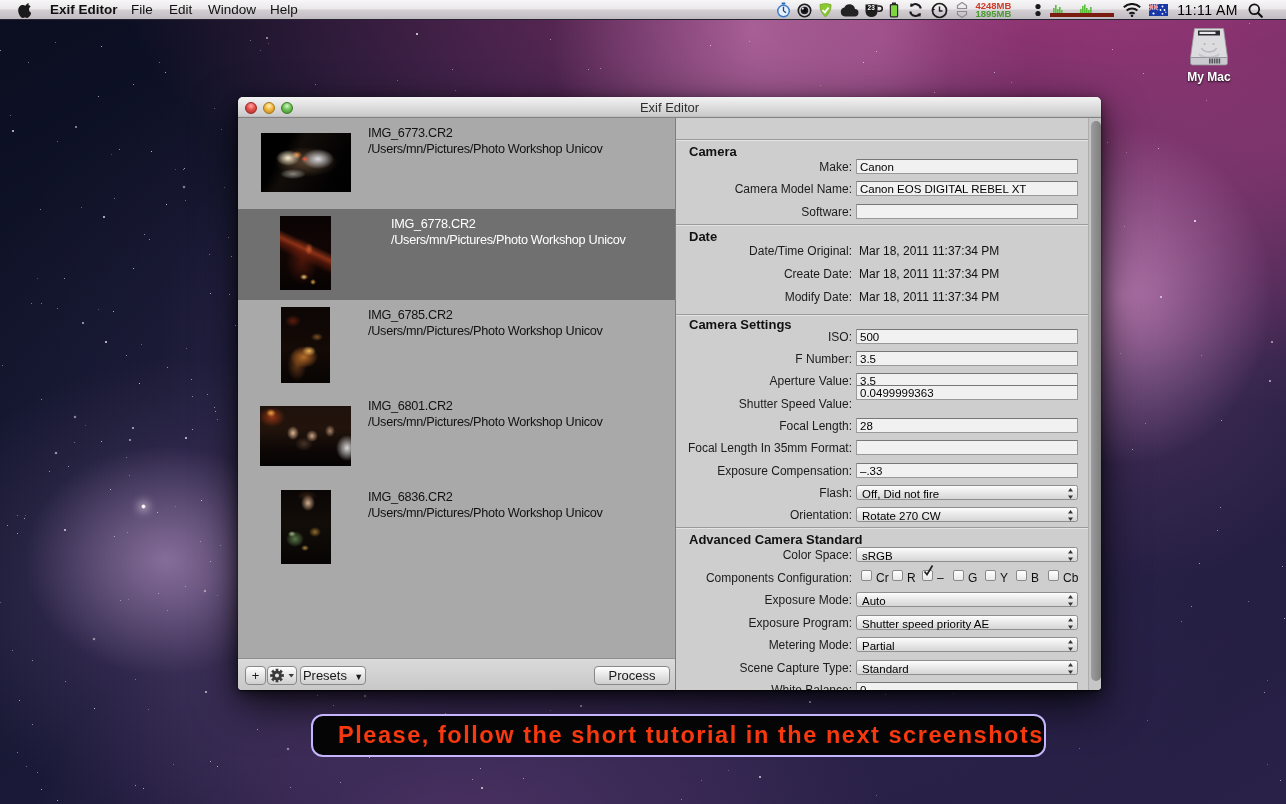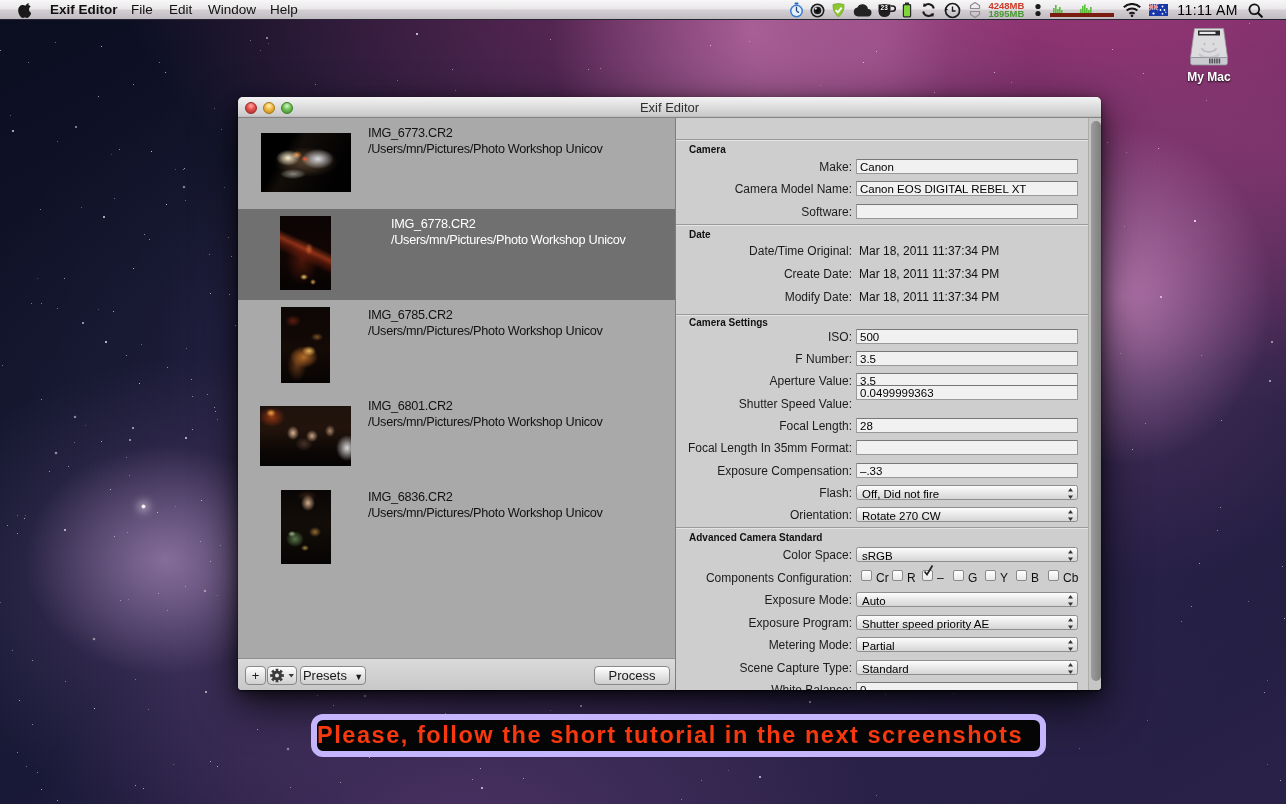--- a/index.html
+++ b/index.html
@@ -69,21 +69,21 @@
   border:1px solid #888; border-radius:4px;
   font-size:13px; color:#1a1a1a; text-align:center;
 }
 
 #panel {
   position:absolute; left:437px; top:21px; width:426px; height:572px;
   background:#cecece; border-left:1px solid #7d7d7d;
 }
 #panel .hdrline { position:absolute; left:0; width:426px; height:1px; background:#9a9a9a; box-shadow:0 1px 0 rgba(255,255,255,0.45); }
 #ptitle { position:absolute; left:8px; top:5px; width:412px; text-align:center; font-weight:bold; font-size:13.5px; color:#111; }
-.sechdr { position:absolute; left:13px; font-weight:bold; font-size:10px; color:#111; }
+.sechdr { position:absolute; left:13px; font-weight:bold; font-size:13px; color:#111; }
 .lbl { position:absolute; left:0; width:176px; text-align:right; font-size:12px; color:#1c1c1c; }
 .val { position:absolute; font-size:12px; color:#111; }
 .inp {
   position:absolute; left:180px; width:222px; height:15px;
   background:#f1f1f1; border:1px solid #999; border-top-color:#777;
   font-size:11.5px; color:#000; padding:1px 0 0 3px; border-radius:1px;
 }
 .pop {
   position:absolute; left:180px; width:222px; height:15px;
   background:linear-gradient(#fdfdfd, #e9e9e9 48%, #d6d6d6);
@@ -91,22 +91,22 @@
   font-size:11.5px; color:#000; padding:2px 0 0 5px;
 }
 .pop .arr { position:absolute; right:3px; top:1px; }
 .cb { position:absolute; width:11px; height:11px; background:linear-gradient(#fff,#e8e8e8); border:1px solid #8a8a8a; border-radius:2px; }
 .cblbl { position:absolute; font-size:12px; color:#111; }
 #pscroll { position:absolute; left:412px; top:0px; width:14px; height:572px; background:#c6c6c6; border-left:1px solid #adadad; }
 #pthumb { position:absolute; left:2px; top:3px; width:10px; height:560px; border-radius:5px; background:linear-gradient(90deg,#9d9d9d,#8a8a8a 60%,#7f7f7f); }
 
 #banner {
   position:absolute; left:311px; top:714px; width:735px; height:43px;
-  background:#050505; border:6px solid #c4b5fd; border-radius:12px;
-  display:flex; align-items:center; justify-content:flex-start;
+  background:#050505; border:2px solid #c4b5fd; border-radius:12px;
+  display:flex; align-items:center; justify-content:flex-end;
 }
 #banner span { font-size:23.5px; font-weight:bold; color:#f8380e; letter-spacing:1.55px; }
 
 #mymac { position:absolute; left:1178px; top:27px; width:62px; text-align:center; }
 #mymac .lab { margin-top:2px; font-size:12px; font-weight:bold; color:#fff; text-shadow:0 1px 2px rgba(0,0,0,0.9); }
 </style>
 </head>
 <body>
 <div id="desktop"></div>
 <div id="stars1"></div>
@@ -347,21 +347,21 @@
       <circle cx="8.5" cy="8.5" r="7" fill="none" stroke="#1c1c1c" stroke-width="1.7"></circle>
       <path d="M8.5 4.5 L8.5 9 L11.5 9" stroke="#1c1c1c" stroke-width="1.4" fill="none"></path>
       <path d="M1.2 6 l3 1.6 -3.4 1.6 Z" fill="#1c1c1c"></path>
     </svg>
 
     <svg width="14" height="16" viewBox="0 0 14 16" style="margin-right:6px">
       <path d="M7 0.5 l4.5 3 v3 h-9 v-3 Z" fill="none" stroke="#8f8b90" stroke-width="1.2"></path>
       <path d="M7 15.5 l4.5 -3 v-3 h-9 v3 Z" fill="none" stroke="#8f8b90" stroke-width="1.2"></path>
     </svg>
 
-    <div style="font-size:9.5px;font-weight:bold;line-height:8.5px;margin-right:10px;text-align:left">
+    <div style="font-size:9.5px;font-weight:bold;line-height:8.5px;margin-right:23px;text-align:left">
       <div style="color:#cc3a28">4248MB</div>
       <div style="color:#4a9a30">1895MB</div>
     </div>
 
     <svg width="8" height="16" viewBox="0 0 8 16" style="margin-right:8px">
       <circle cx="4" cy="4.5" r="2.6" fill="#1a1a1a"></circle>
       <circle cx="4" cy="11.5" r="2.6" fill="#1a1a1a"></circle>
     </svg>
 
     <svg width="64" height="16" viewBox="0 0 64 16" style="margin-right:9px">

